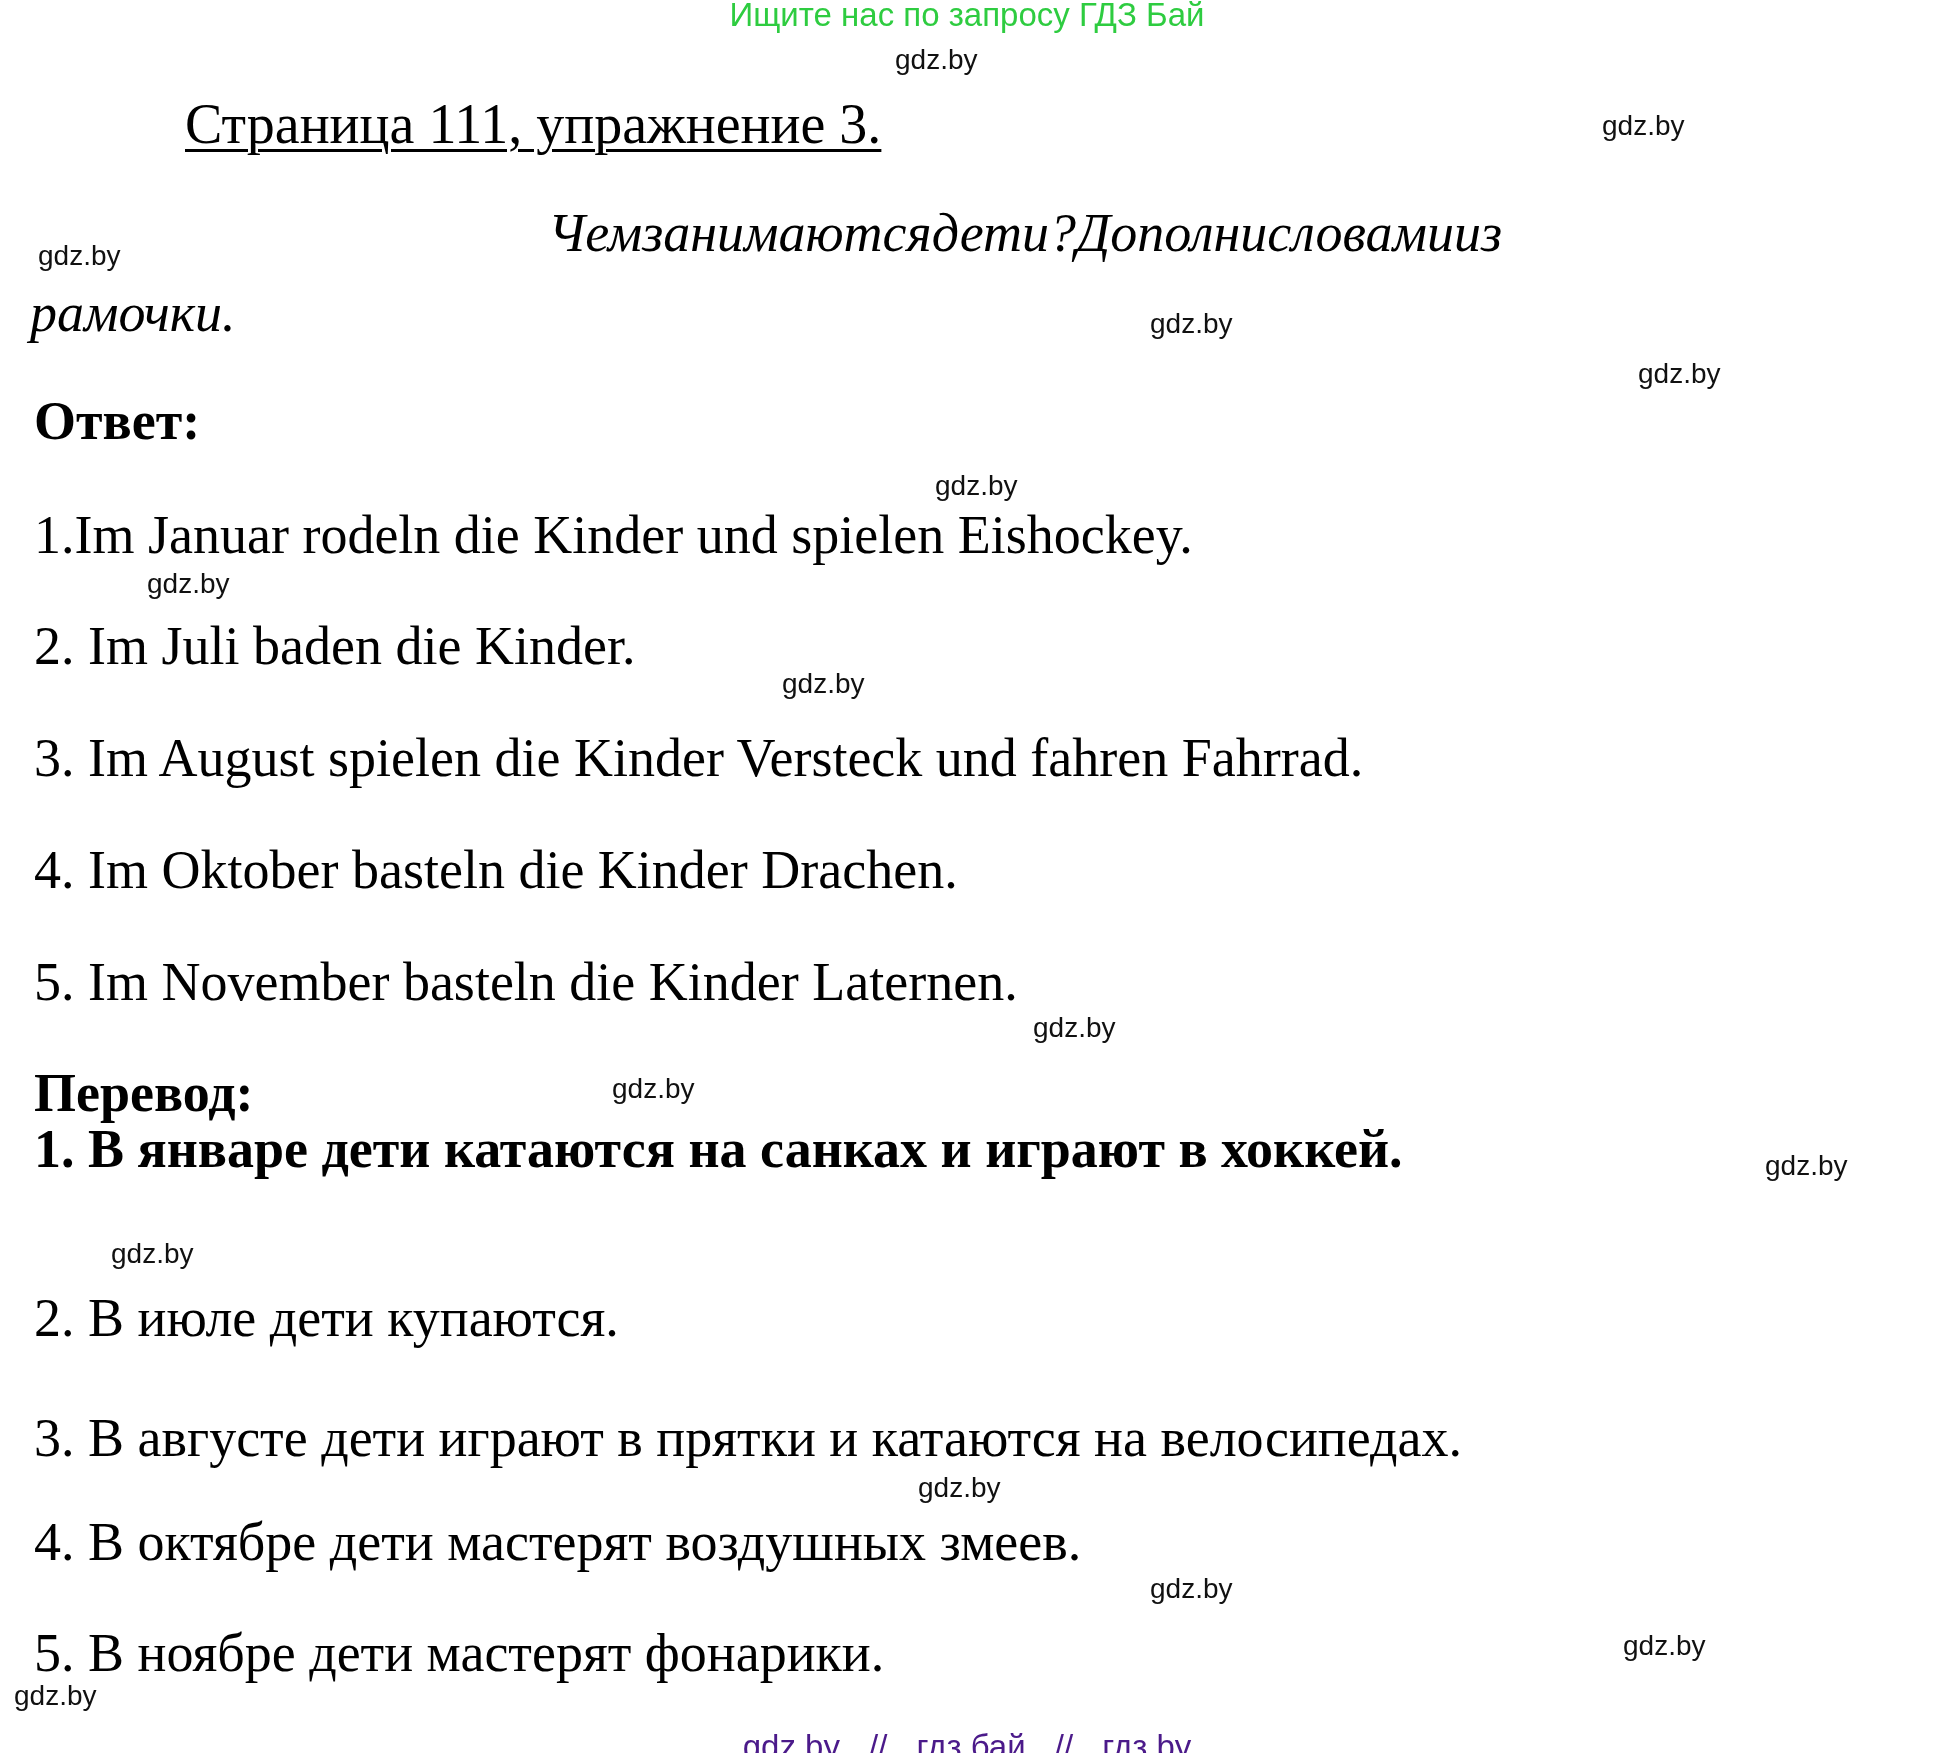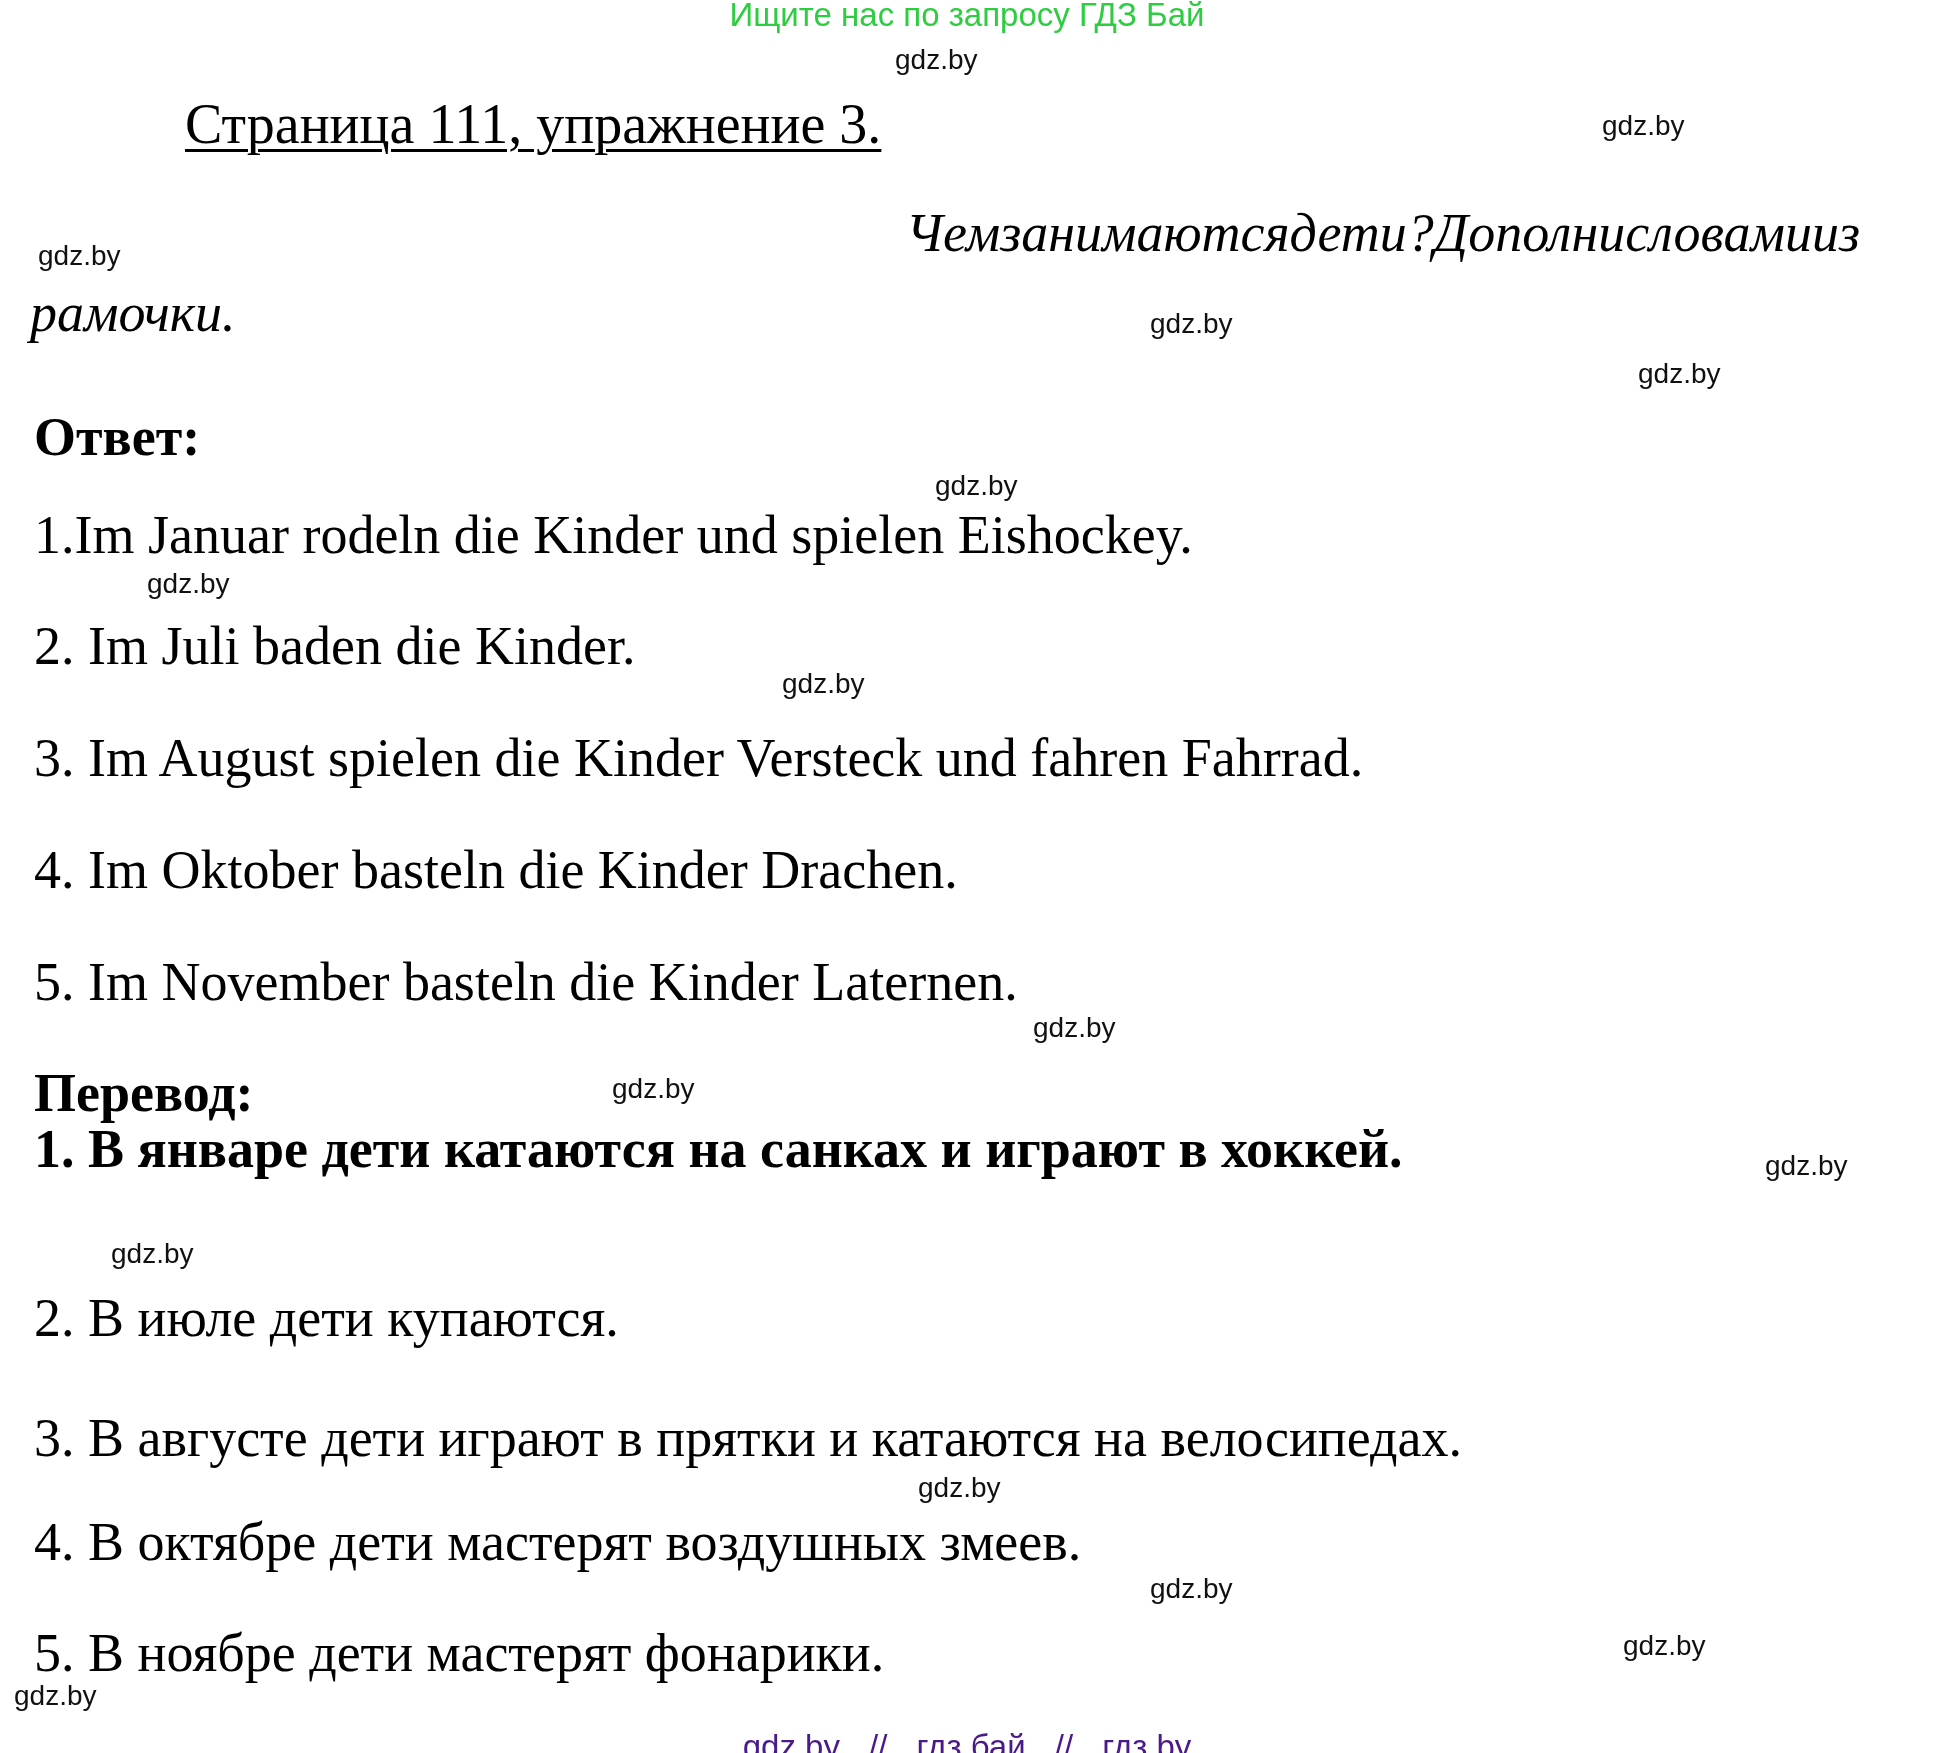--- a/index.html
+++ b/index.html
@@ -33,31 +33,31 @@
 <div class="abs sans wm" style="left:612px; top:1073px;">gdz.by</div>
 <div class="abs sans wm" style="left:1765px; top:1150px;">gdz.by</div>
 <div class="abs sans wm" style="left:111px; top:1238px;">gdz.by</div>
 <div class="abs sans wm" style="left:918px; top:1472px;">gdz.by</div>
 <div class="abs sans wm" style="left:1150px; top:1573px;">gdz.by</div>
 <div class="abs sans wm" style="left:1623px; top:1630px;">gdz.by</div>
 <div class="abs sans wm" style="left:14px; top:1680px;">gdz.by</div>
 
 <div class="abs serif title">Страница 111, упражнение 3.</div>
 
-<div class="abs serif task" style="left:190px; top:202px; width:1670px; display:flex; justify-content:flex-end;">
+<div class="abs serif task" style="left:190px; top:202px; width:1670px; display:flex; justify-content:center;">
   <span>Чем</span>
   <span>занимаются</span>
   <span>дети?</span>
   <span>Дополни</span>
   <span>словами</span>
   <span>из</span>
 </div>
 <div class="abs serif task" style="left:30px; top:282px;">рамочки.</div>
 
-<div class="abs serif heading" style="left:34px; top:390px;margin-top:16px;">Ответ:</div>
+<div class="abs serif heading" style="left:34px; top:390px;">Ответ:</div>
 <div class="abs serif line" style="left:34px; top:504px;">1.Im Januar rodeln die Kinder und spielen Eishockey.</div>
 <div class="abs serif line" style="left:34px; top:615px;">2. Im Juli baden die Kinder.</div>
 <div class="abs serif line" style="left:34px; top:727px;">3. Im August spielen die Kinder Versteck und fahren Fahrrad.</div>
 <div class="abs serif line" style="left:34px; top:839px;">4. Im Oktober basteln die Kinder Drachen.</div>
 <div class="abs serif line" style="left:34px; top:951px;text-align:center;">5. Im November basteln die Kinder Laternen.</div>
 
 <div class="abs serif heading" style="left:34px; top:1062px;">Перевод:</div>
 <div class="abs serif line" style="left:34px; top:1118px;font-weight:bold;">1. В январе дети катаются на санках и играют в хоккей.</div>
 <div class="abs serif line" style="left:34px; top:1287px;">2. В июле дети купаются.</div>
 <div class="abs serif line" style="left:34px; top:1399px;margin-top:8px;">3. В августе дети играют в прятки и катаются на велосипедах.</div>

